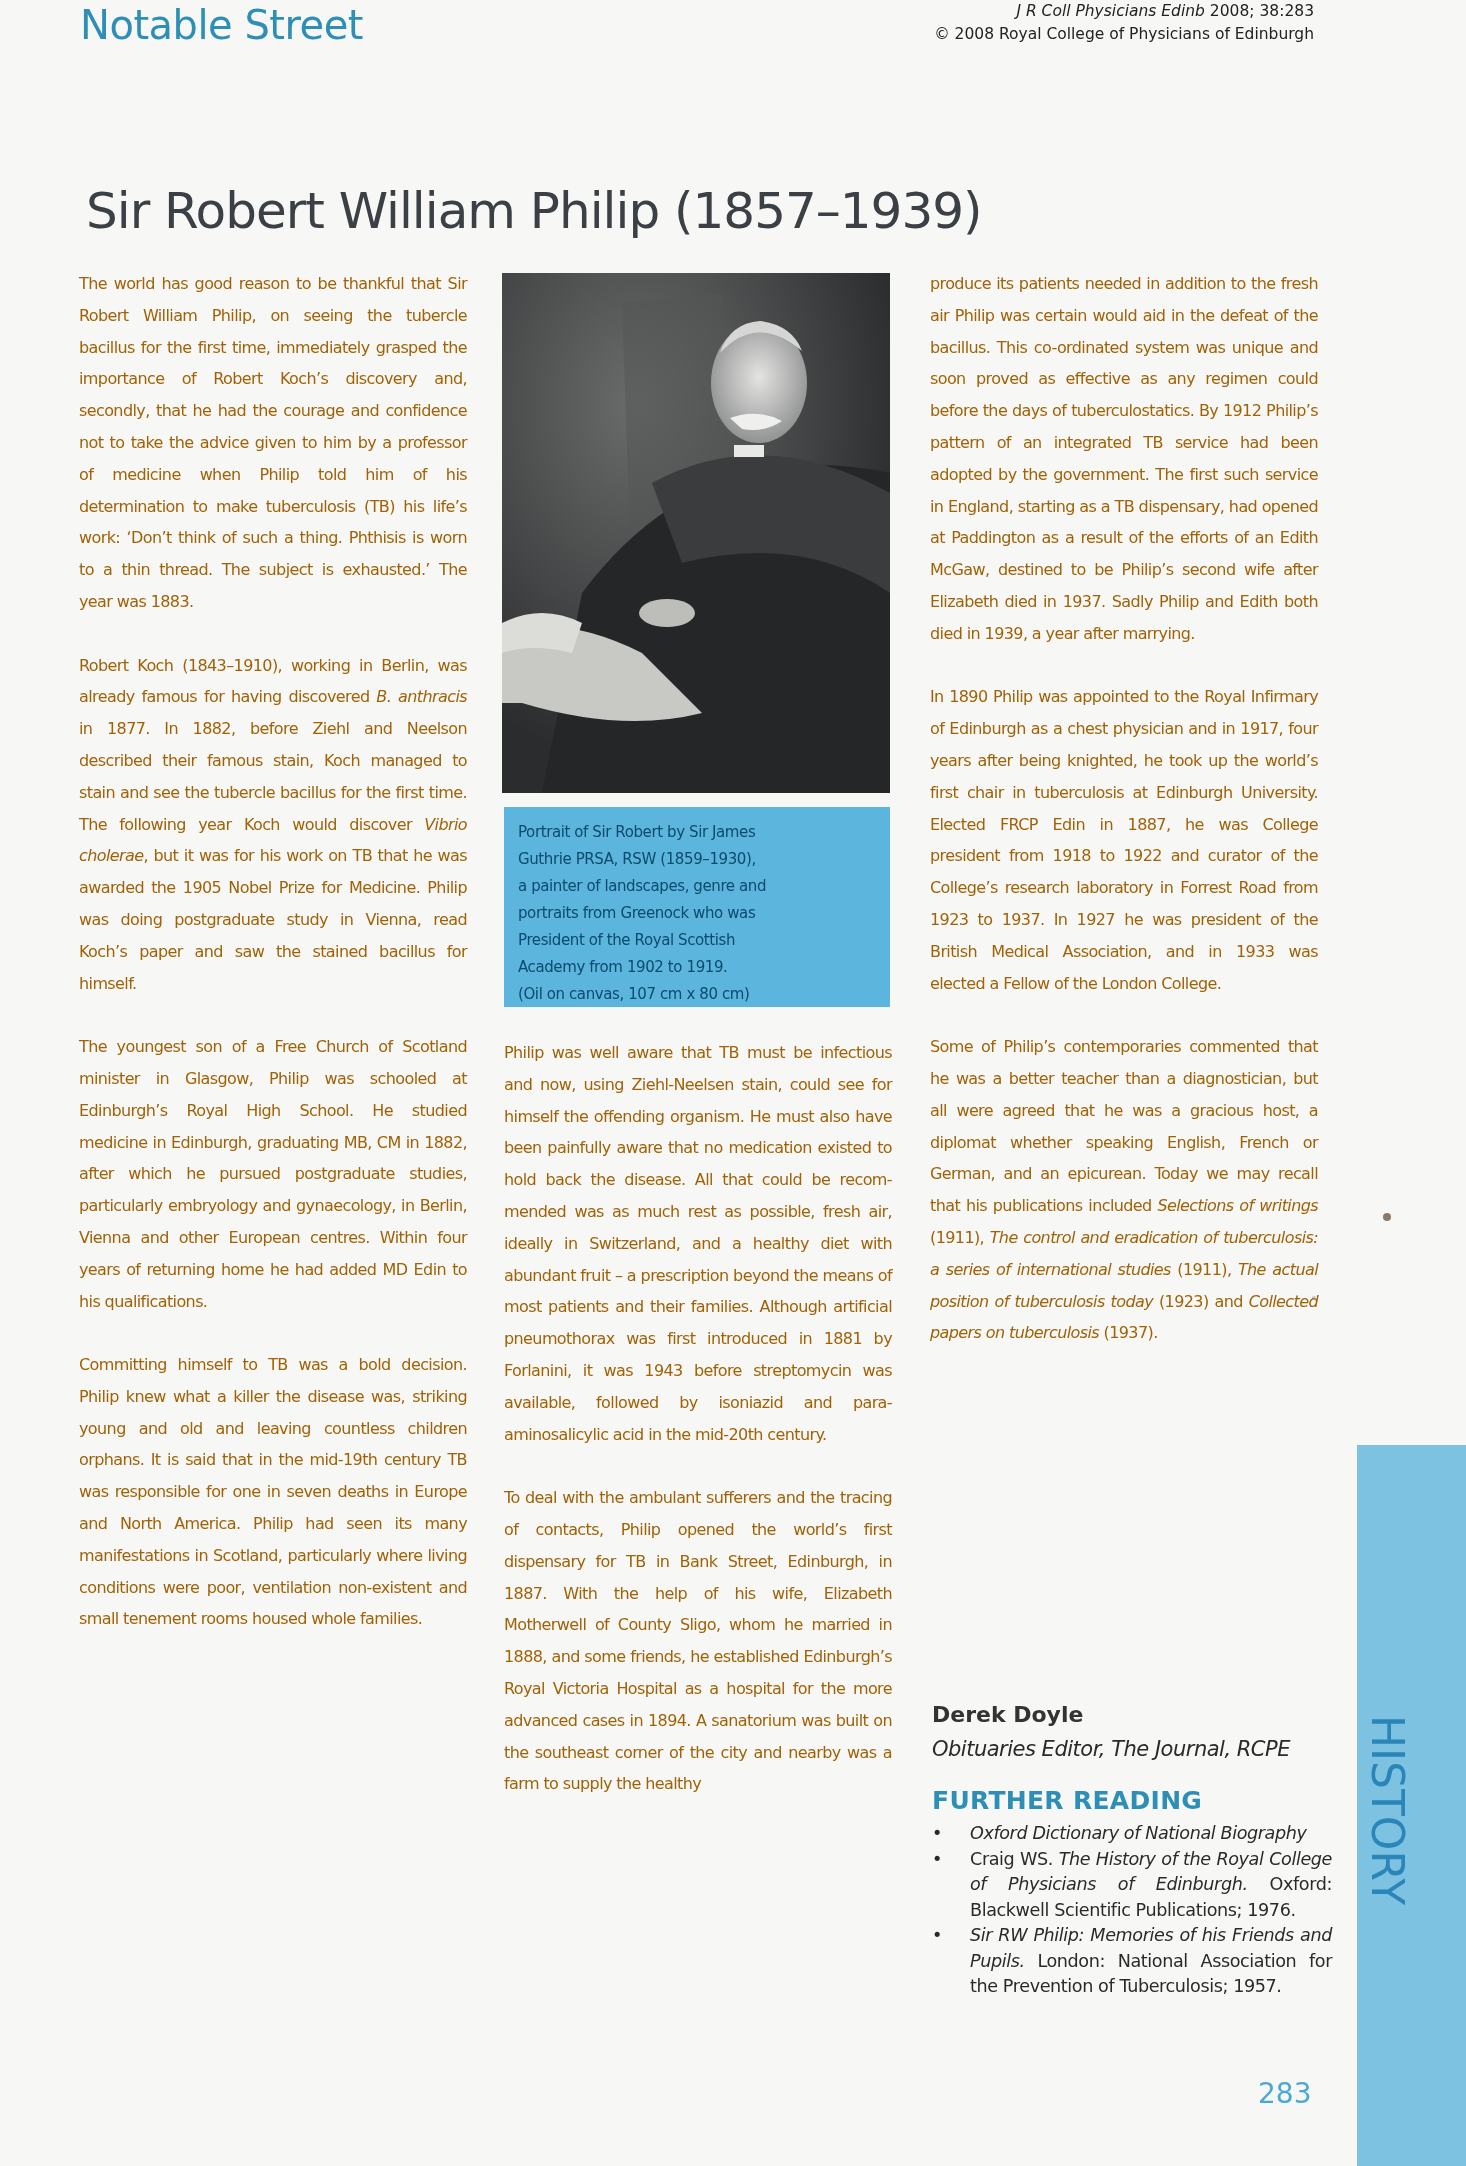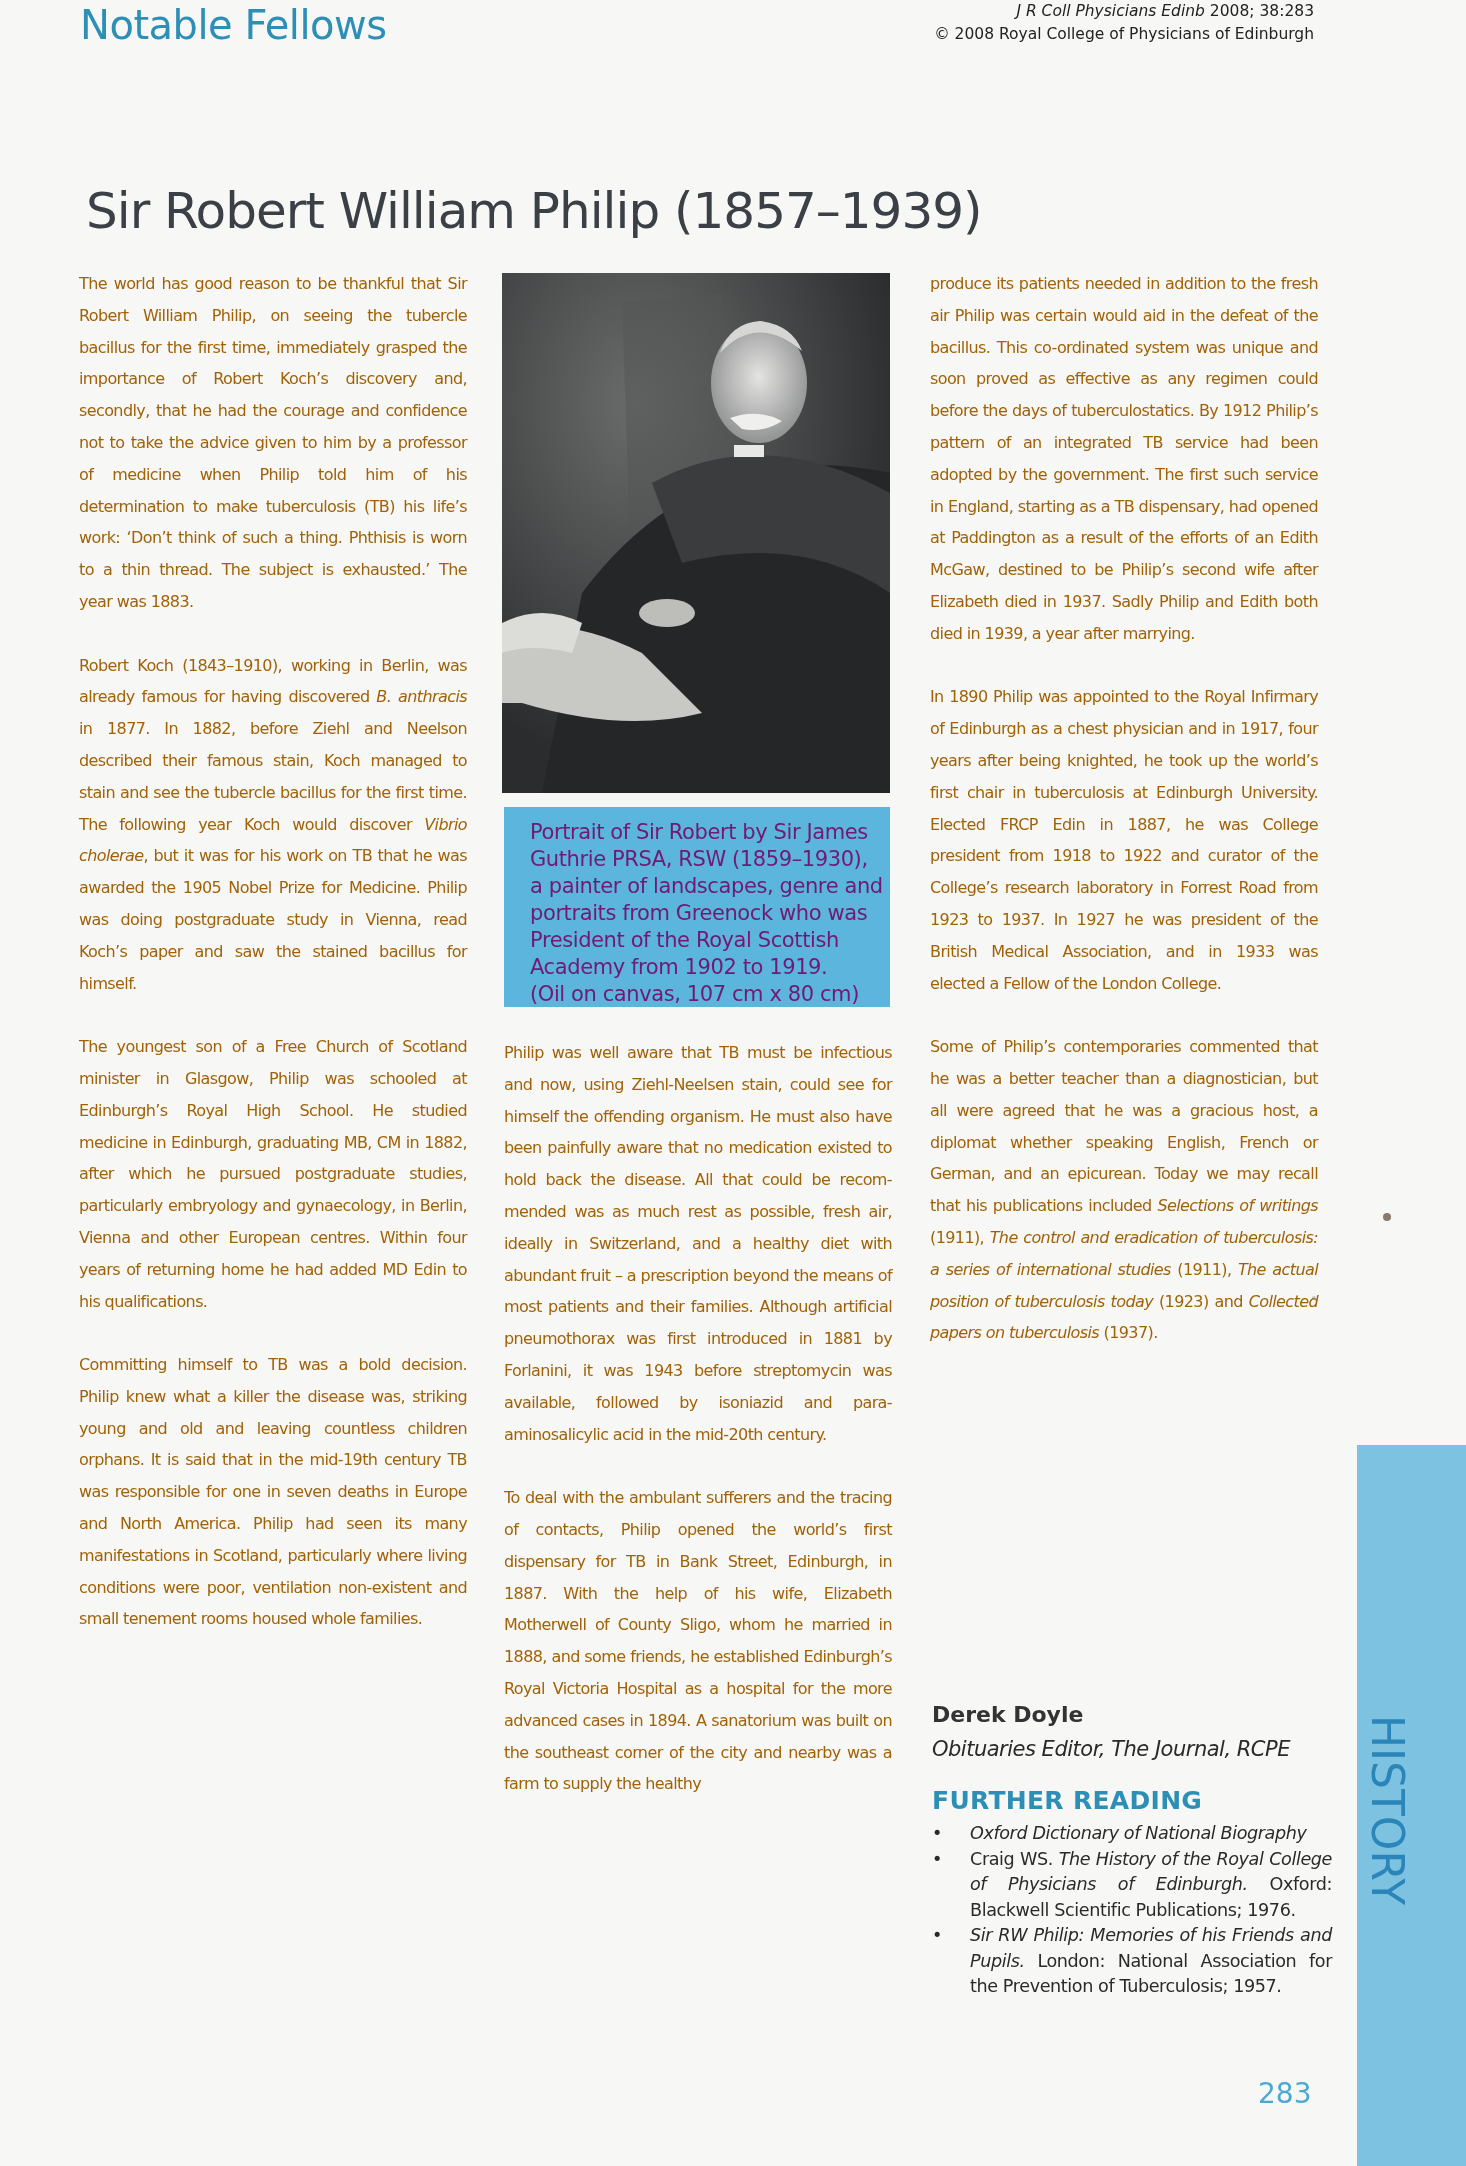--- a/index.html
+++ b/index.html
@@ -34,22 +34,22 @@
   .col p:last-child { margin-bottom: 0; }
   #col1 { left: 79px; }
   #col2 { left: 504px; top: 1037px; }
   #col3 { left: 930px; }
   .figure {
     position: absolute; left: 502px; top: 273px; width: 388px; height: 520px;
     background: #2f3133; overflow: hidden;
   }
   .caption {
     position: absolute; left: 504px; top: 807px; width: 386px; height: 200px;
-    background: #5bb5dc; box-sizing: border-box; padding: 12px 26px;
-    font-size: 21px; line-height: 27px; color: #701a75; letter-spacing: -0.4px;
+    background: #5bb5dc; box-sizing: border-box; padding: 12px 14px;
+    font-size: 15px; line-height: 27px; color: #0c4a6e; letter-spacing: -0.4px;
   }
   .caption div { white-space: nowrap; }
   .author {
     position: absolute; left: 932px; top: 1698px; width: 400px;
   }
   .author-name { font-weight: bold; font-size: 22px; color: #333; line-height: 34px; }
   .author-role { font-style: italic; font-size: 21px; color: #2a2a2a; line-height: 34px; letter-spacing: -0.5px; }
   .further {
     position: absolute; left: 932px; top: 1786px; width: 400px;
   }
@@ -75,21 +75,21 @@
   }
   .page-number {
     position: absolute; left: 1258px; top: 2077px;
     font-size: 28px; font-weight: normal; color: #4ba8d2;
   }
   .speck { position: absolute; border-radius: 50%; background: #8a7a6a; }
 </style>
 </head>
 <body>
 
-<div class="section-label">Notable Fellows</div>
+<div class="section-label">Notable Street</div>
 <div class="citation">
   <div><span class="journal">J R Coll Physicians Edinb</span><span> 2008; 38:283</span></div>
   <div>© 2008 Royal College of Physicians of Edinburgh</div>
 </div>
 
 <h1 class="page-title">Sir Robert William Philip (1857–1939)</h1>
 
 <div class="col" id="col1">
   <p>The world has good reason to be thankful that Sir Robert William Philip, on seeing the tubercle bacillus for the first time, immediately grasped the importance of Robert Koch’s discovery and, secondly, that he had the courage and confidence not to take the advice given to him by a professor of medicine when Philip told him of his determination to make tuberculosis (TB) his life’s work: ‘Don’t think of such a thing. Phthisis is worn to a thin thread. The subject is exhausted.’ The year was 1883.</p>
   <p>Robert Koch (1843–1910), working in Berlin, was already famous for having discovered <i>B. anthracis</i> in 1877. In 1882, before Ziehl and Neelson described their famous stain, Koch managed to stain and see the tubercle bacillus for the first time. The following year Koch would discover <i>Vibrio cholerae</i>, but it was for his work on TB that he was awarded the 1905 Nobel Prize for Medicine. Philip was doing postgraduate study in Vienna, read Koch’s paper and saw the stained bacillus for himself.</p>

